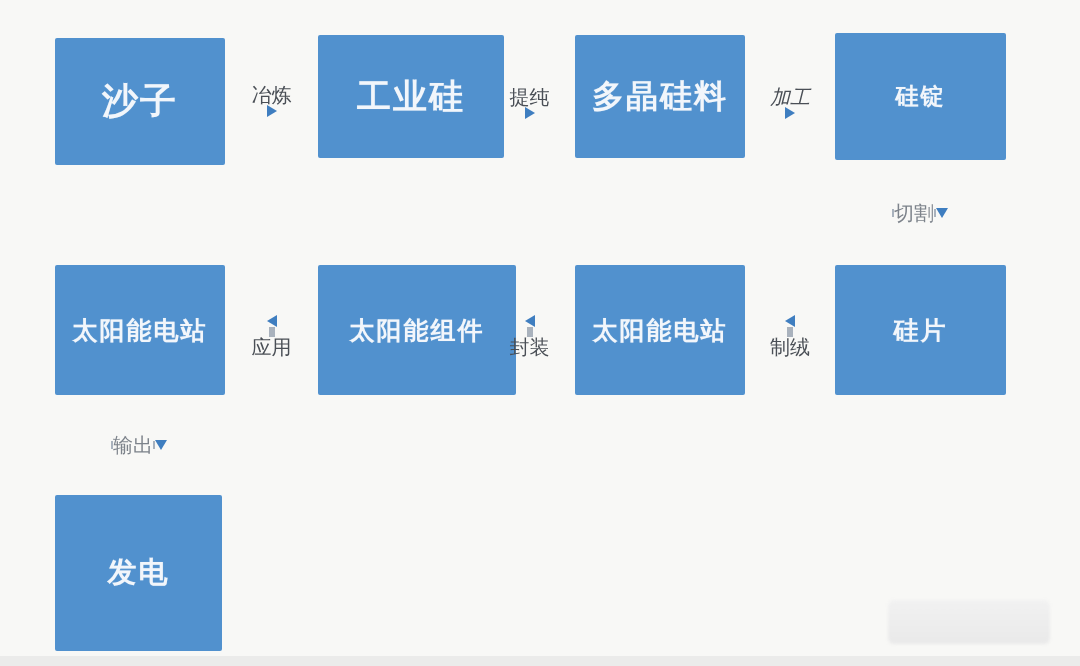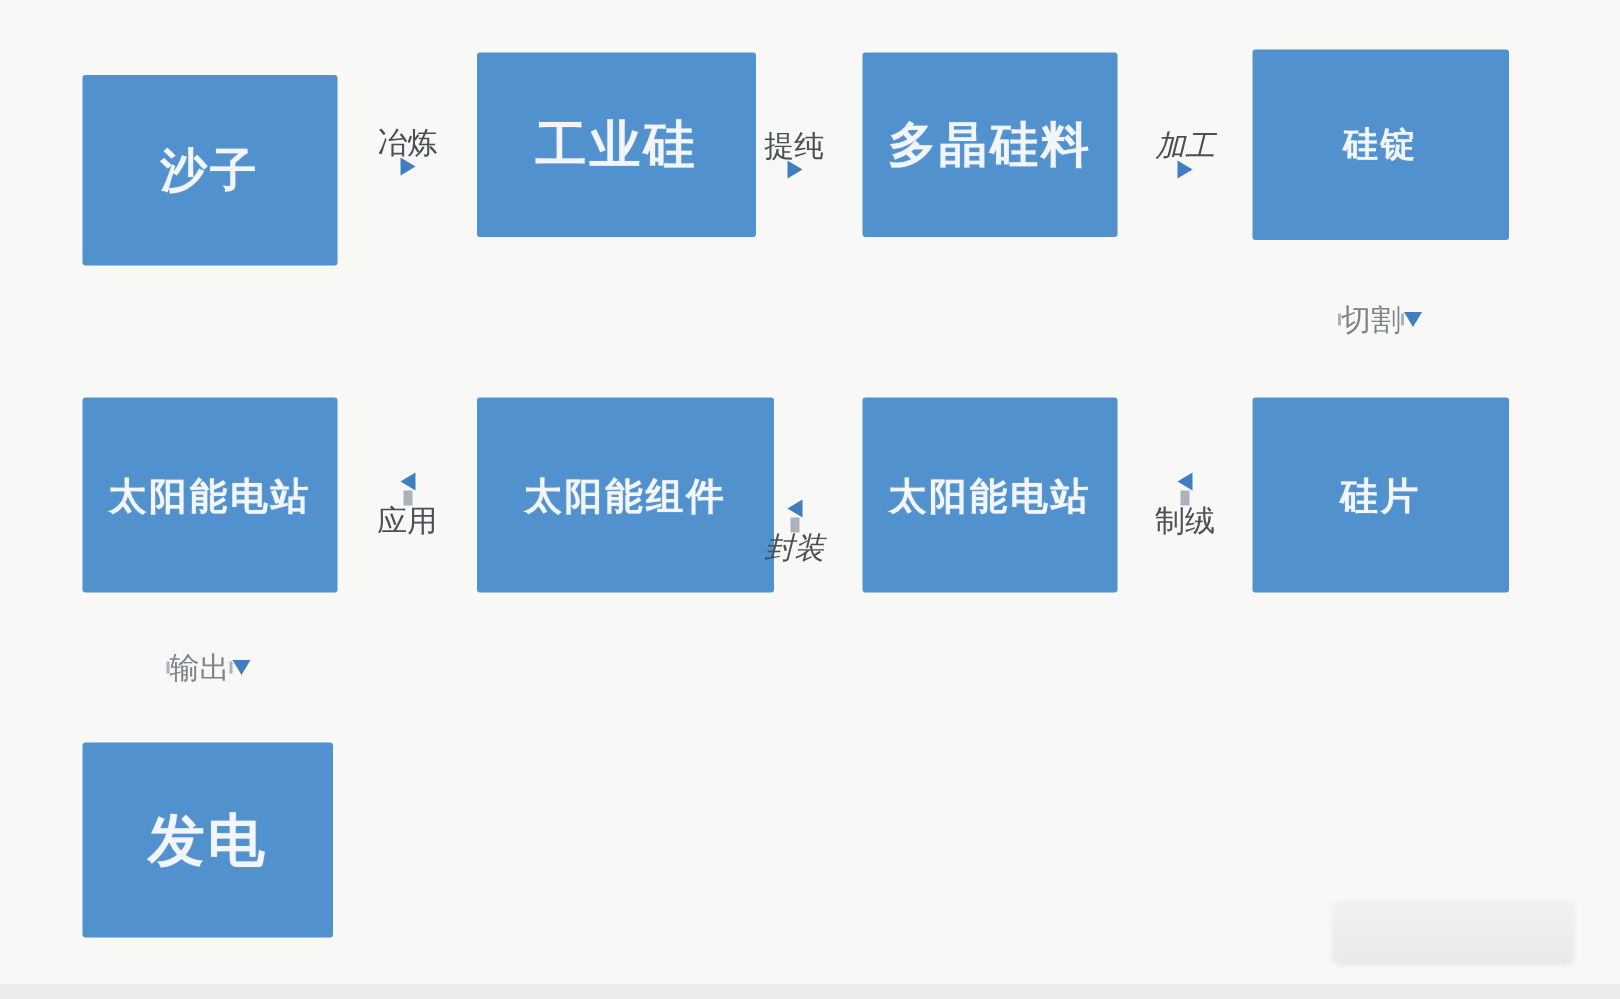--- a/index.html
+++ b/index.html
@@ -92,21 +92,21 @@
     left: 0; top: 656px;
     width: 1080px; height: 10px;
     background: #ebebea;
   }
 </style>
 </head>
 <body>
 
 <div class="canvas">
 
-  <div class="node" style="left:55px; top:50px; width:170px; height:127px; font-size:31px;">
+  <div class="node" style="left:55px; top:38px; width:170px; height:127px; font-size:36px;">
     <span>沙子</span>
   </div>
   <div class="node" style="left:318px; top:35px; width:186px; height:123px; font-size:34px;">
     <span>工业硅</span>
   </div>
   <div class="node" style="left:575px; top:35px; width:170px; height:123px; font-size:32px;">
     <span>多晶硅料</span>
   </div>
   <div class="node" style="left:835px; top:33px; width:171px; height:127px; font-size:23px;">
     <span>硅锭</span>
@@ -118,21 +118,21 @@
   <div class="node" style="left:318px; top:265px; width:198px; height:130px; font-size:25px;">
     <span>太阳能组件</span>
   </div>
   <div class="node" style="left:575px; top:265px; width:170px; height:130px; font-size:25px;">
     <span>太阳能电站</span>
   </div>
   <div class="node" style="left:835px; top:265px; width:171px; height:130px; font-size:25px;">
     <span>硅片</span>
   </div>
 
-  <div class="node" style="left:55px; top:495px; width:167px; height:130px; font-size:38px;text-align:center;">
+  <div class="node" style="left:55px; top:495px; width:167px; height:156px; font-size:29px;text-align:center;">
     <span>发电</span>
   </div>
 
   <div class="hconn" style="left:225px; top:85px; width:93px;">
     <span class="seg"></span>
     <span class="elabel">冶炼</span>
     <span class="tri-right"></span>
   </div>
   <div class="hconn" style="left:484px; top:87px; width:91px;">
     <span class="seg"></span>
@@ -151,21 +151,21 @@
     <span class="vseg"></span>
     <span class="tri-down"></span>
   </div>
 
   <div class="hconn" style="left:745px; top:315px; width:90px;">
     <span class="tri-left"></span>
     <span class="seg short"></span>
     <span class="elabel">制绒</span>
     <span class="seg"></span>
   </div>
-  <div class="hconn" style="left:484px; top:333px; width:91px;font-style:italic;">
+  <div class="hconn" style="left:484px; top:315px; width:91px;">
     <span class="tri-left"></span>
     <span class="seg short"></span>
     <span class="elabel">封装</span>
     <span class="seg"></span>
   </div>
   <div class="hconn" style="left:225px; top:315px; width:93px;">
     <span class="tri-left"></span>
     <span class="seg short"></span>
     <span class="elabel">应用</span>
     <span class="seg"></span>

